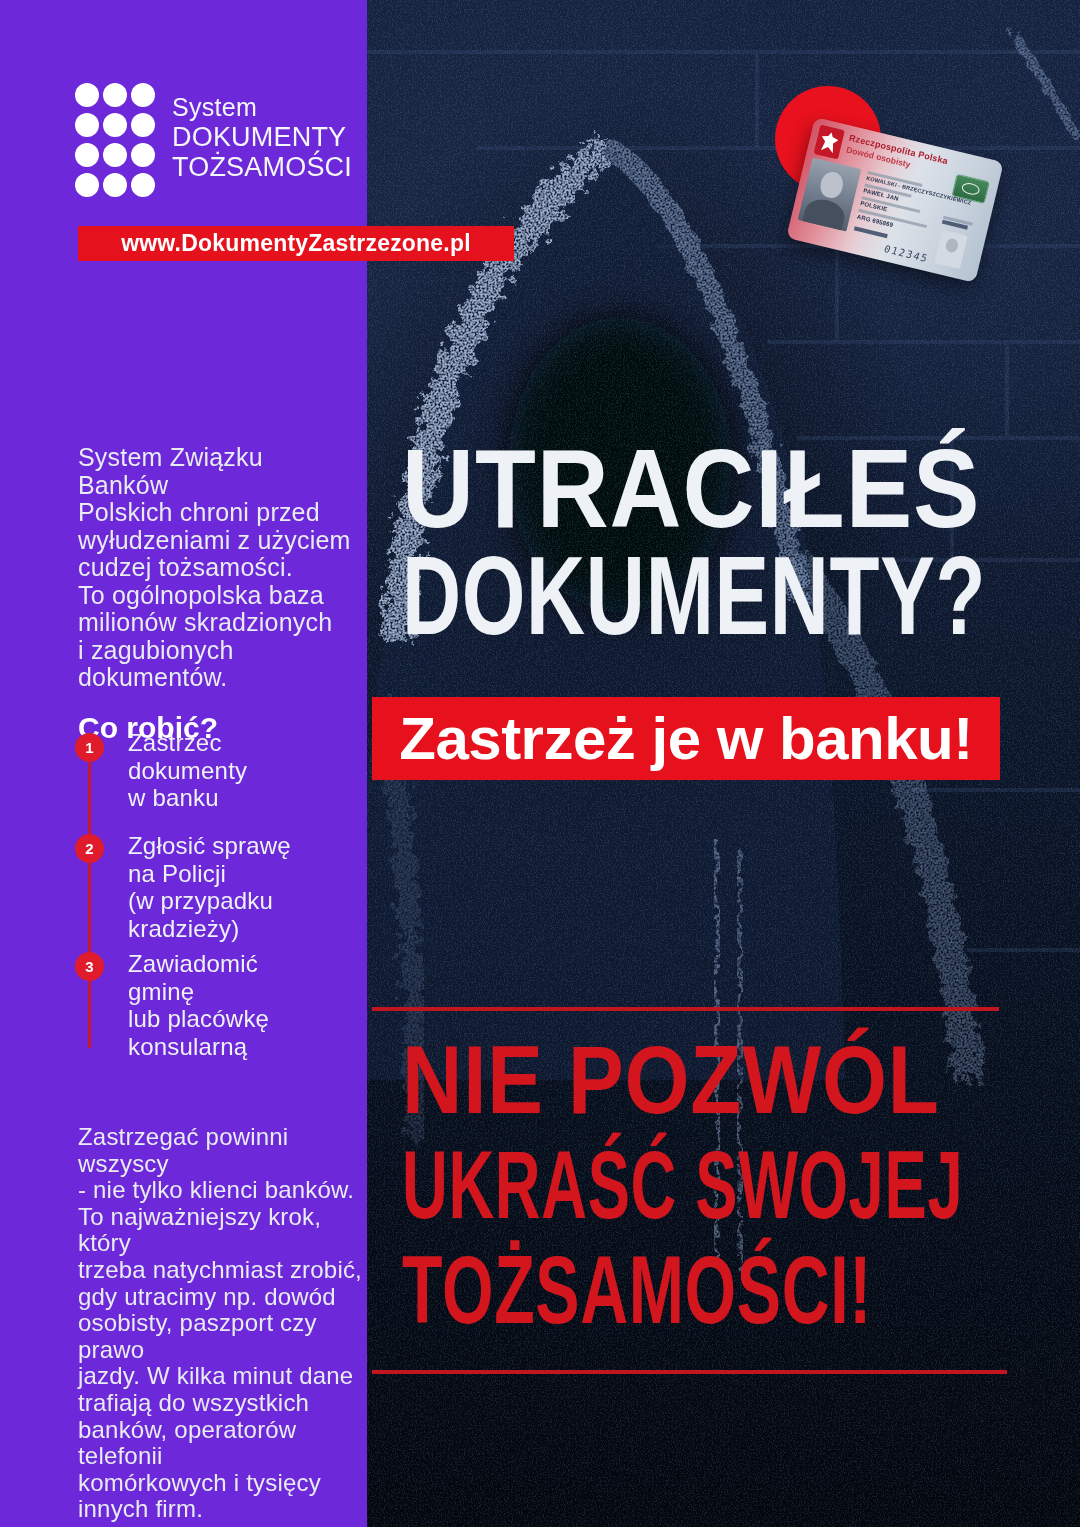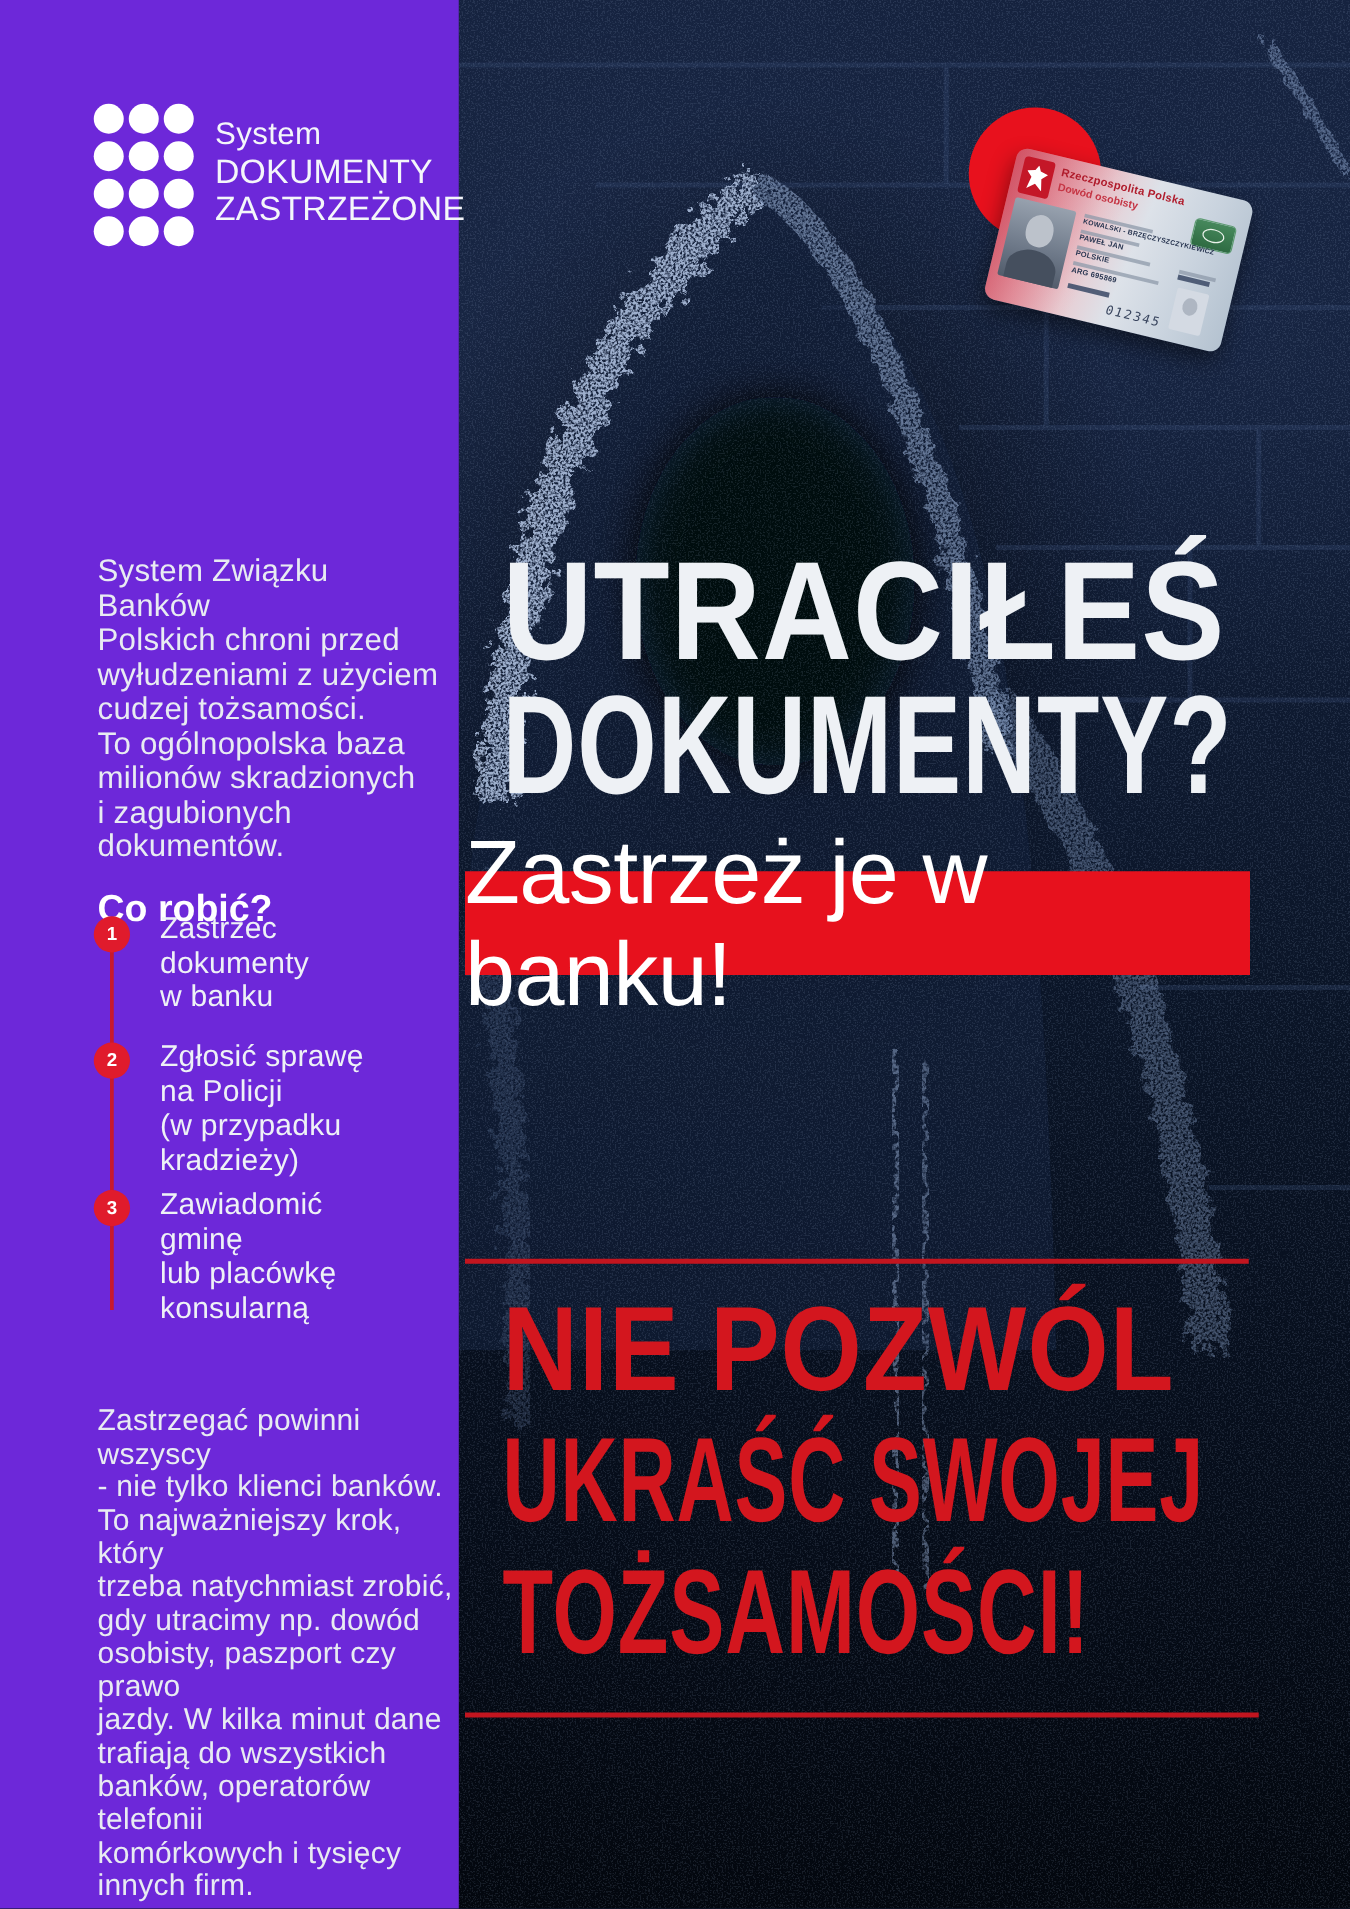--- a/index.html
+++ b/index.html
@@ -59,21 +59,21 @@
   .docnum{left:64px;top:84px;font-size:6px;}
   .ghost-photo{position:absolute;left:150px;top:80px;width:26px;height:34px;border-radius:2px;background:#d4dae3;}
   .ghost-photo i{position:absolute;left:7px;top:6px;width:12px;height:14px;border-radius:50%;background:#aeb6c2;display:block;}
   .serial{position:absolute;left:98px;top:106px;font-family:"DejaVu Sans Mono",monospace;font-size:10px;color:#39455e;letter-spacing:1.5px;transform:skewX(-6deg);}
 
   
   .hero-line{position:absolute;left:35px;line-height:1;font-weight:bold;color:#eef1f5;white-space:nowrap;transform-origin:left top;z-index:4;letter-spacing:1px;}
   .h1a{top:433px;font-size:112px;transform:scaleX(.89);}
   .h1b{top:540px;font-size:112px;transform:scaleX(.73);}
   .cta-banner{position:absolute;left:5px;top:697px;width:628px;height:83px;background:#e7111d;display:flex;align-items:center;justify-content:center;z-index:4;}
-  .cta-banner span{color:#fff;font-weight:normal;font-size:72px;letter-spacing:-.5px;}
+  .cta-banner span{color:#fff;font-weight:bold;font-size:60px;letter-spacing:-.5px;}
   .rule{position:absolute;height:4px;background:#c2151f;z-index:4;}
   .rule-top{left:5px;top:1007px;width:627px;}
   .rule-bottom{left:5px;top:1370px;width:635px;}
   .warn{position:absolute;left:35px;line-height:1;font-weight:bold;color:#d3161e;white-space:nowrap;transform-origin:left top;z-index:4;letter-spacing:1px;}
   .w1{top:1032px;font-size:96px;transform:scaleX(.87);}
   .w2{top:1137px;font-size:96px;transform:scaleX(.66);}
   .w3{top:1242px;font-size:96px;transform:scaleX(.69);}
 </style>
 </head>
 <body>
@@ -91,21 +91,21 @@
       <span class="dot"></span>
         <span class="dot"></span>
         <span class="dot"></span>
       <span class="dot"></span>
         <span class="dot"></span>
         <span class="dot"></span>
     </div>
     <div class="brand">
       <div class="b1">System</div>
       <div class="b2">DOKUMENTY</div>
-      <div class="b3">ZASTRZEŻONE</div>
+      <div class="b3">TOŻSAMOŚCI</div>
     </div>
 
     <p class="para intro">System Związku Banków
 Polskich chroni przed
 wyłudzeniami z użyciem
 cudzej tożsamości.
 To ogólnopolska baza
 milionów skradzionych
 i zagubionych
 dokumentów.</p>
@@ -134,20 +134,23 @@
 trzeba natychmiast zrobić,
 gdy utracimy np. dowód
 osobisty, paszport czy prawo
 jazdy. W kilka minut dane
 trafiają do wszystkich
 banków, operatorów telefonii
 komórkowych i tysięcy
 innych firm.</p>
   </aside>
 
+  <div class="url-banner">
+    <span>www.DokumentyZastrzezone.pl</span>
+  </div>
 
   <section class="photo">
 
     <svg class="texture" viewBox="0 0 713 1527" preserveAspectRatio="none" aria-hidden="true">
       <defs>
         <filter id="grunge" x="-20%" y="-20%" width="140%" height="140%">
           <feTurbulence type="fractalNoise" baseFrequency="0.09" numOctaves="3" seed="5" result="w"></feTurbulence>
           <feDisplacementMap in="SourceGraphic" in2="w" scale="28" result="d"></feDisplacementMap>
           <feTurbulence type="fractalNoise" baseFrequency="0.5" numOctaves="2" seed="9" result="n"></feTurbulence>
           <feColorMatrix in="n" type="matrix" values="0 0 0 0 0  0 0 0 0 0  0 0 0 0 0  3.5 0 0 0 -1.1" result="m"></feColorMatrix>

